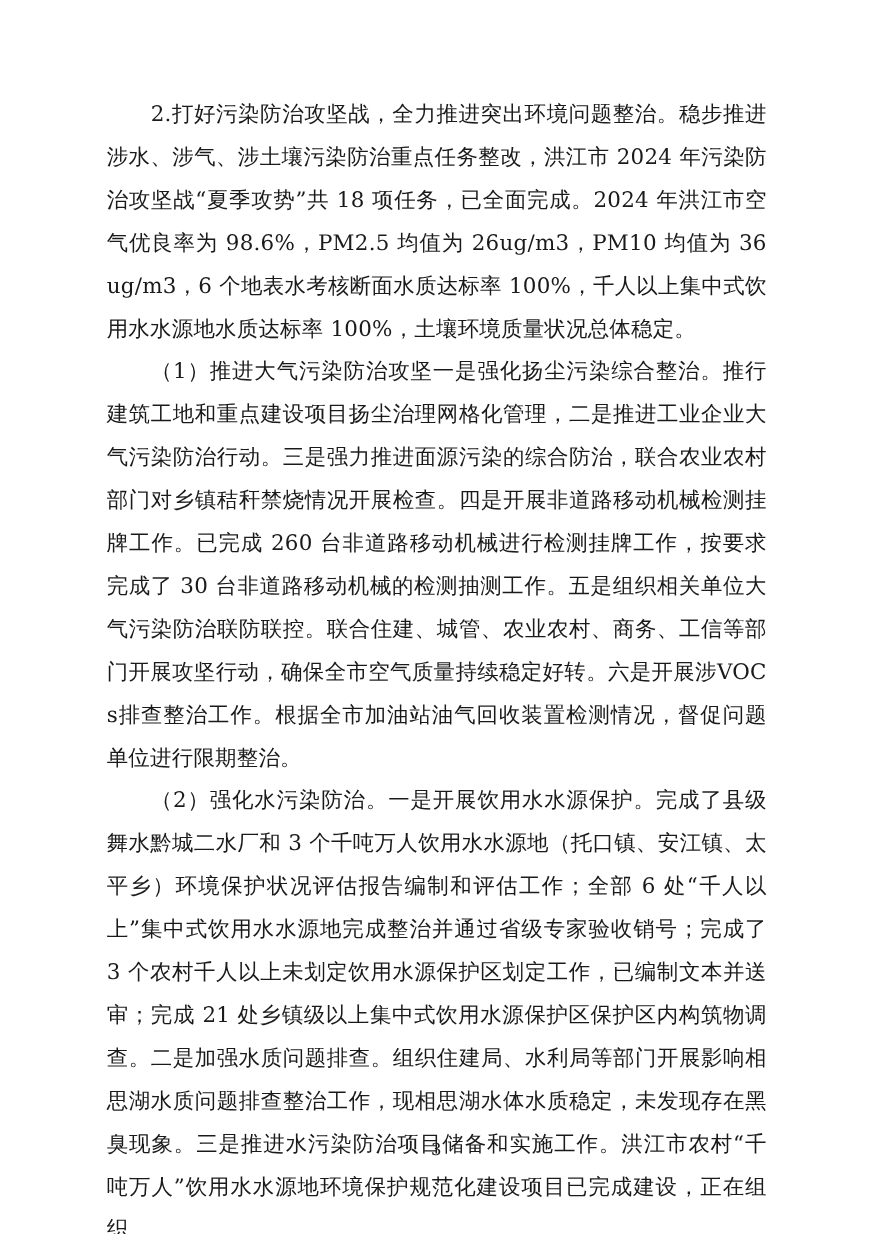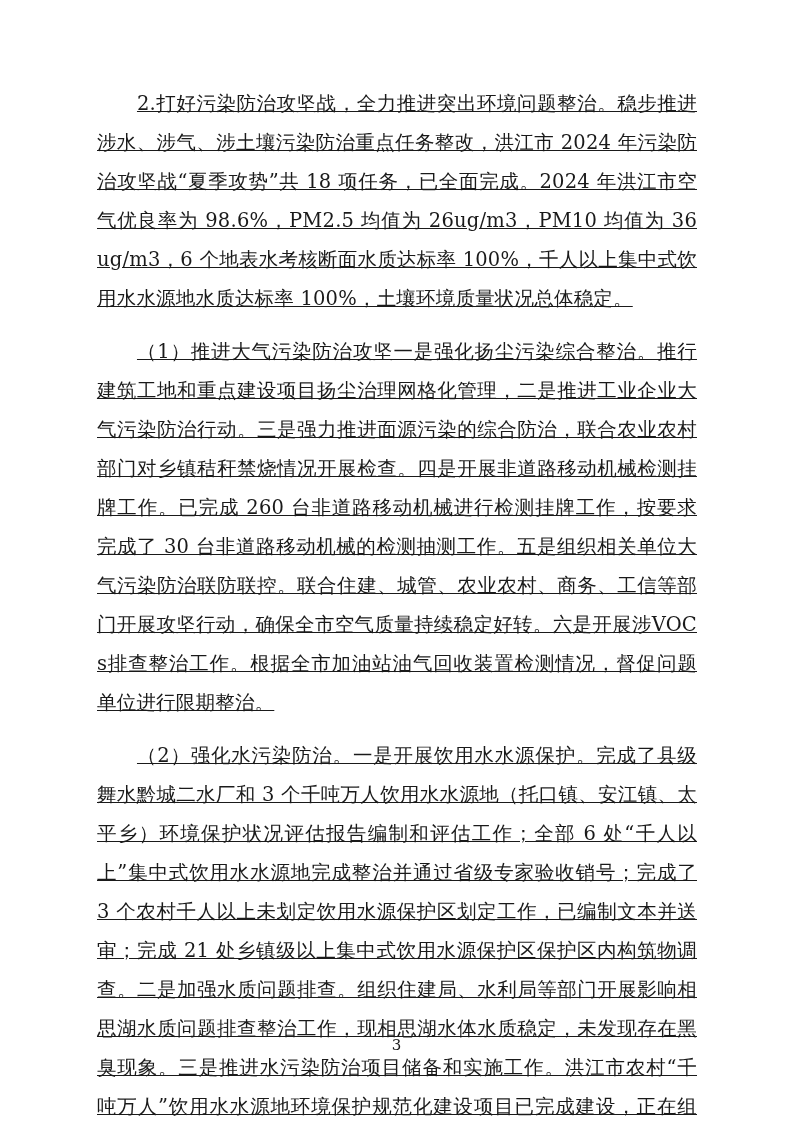--- a/index.html
+++ b/index.html
@@ -26,24 +26,23 @@
     font-family: "DejaVu Serif", "Liberation Serif", serif;
     font-size: 19.5px;
     line-height: 39px;
     color: #1a1a1a;
     text-align: justify;
     text-justify: inter-ideograph;
     margin: 0 0 0 0;
     text-indent: 0;
     letter-spacing: 0.2px;
     word-break: break-all;
-    text-decoration: underline;
   }
   .para + .para {
-    margin-top: 14px;
+    margin-top: 0px;
   }
   .indent {
     text-indent: 2.05em;
   }
   .page-number {
     position: absolute;
     left: 0;
     right: 0;
     top: 1036px;
     text-align: center;

